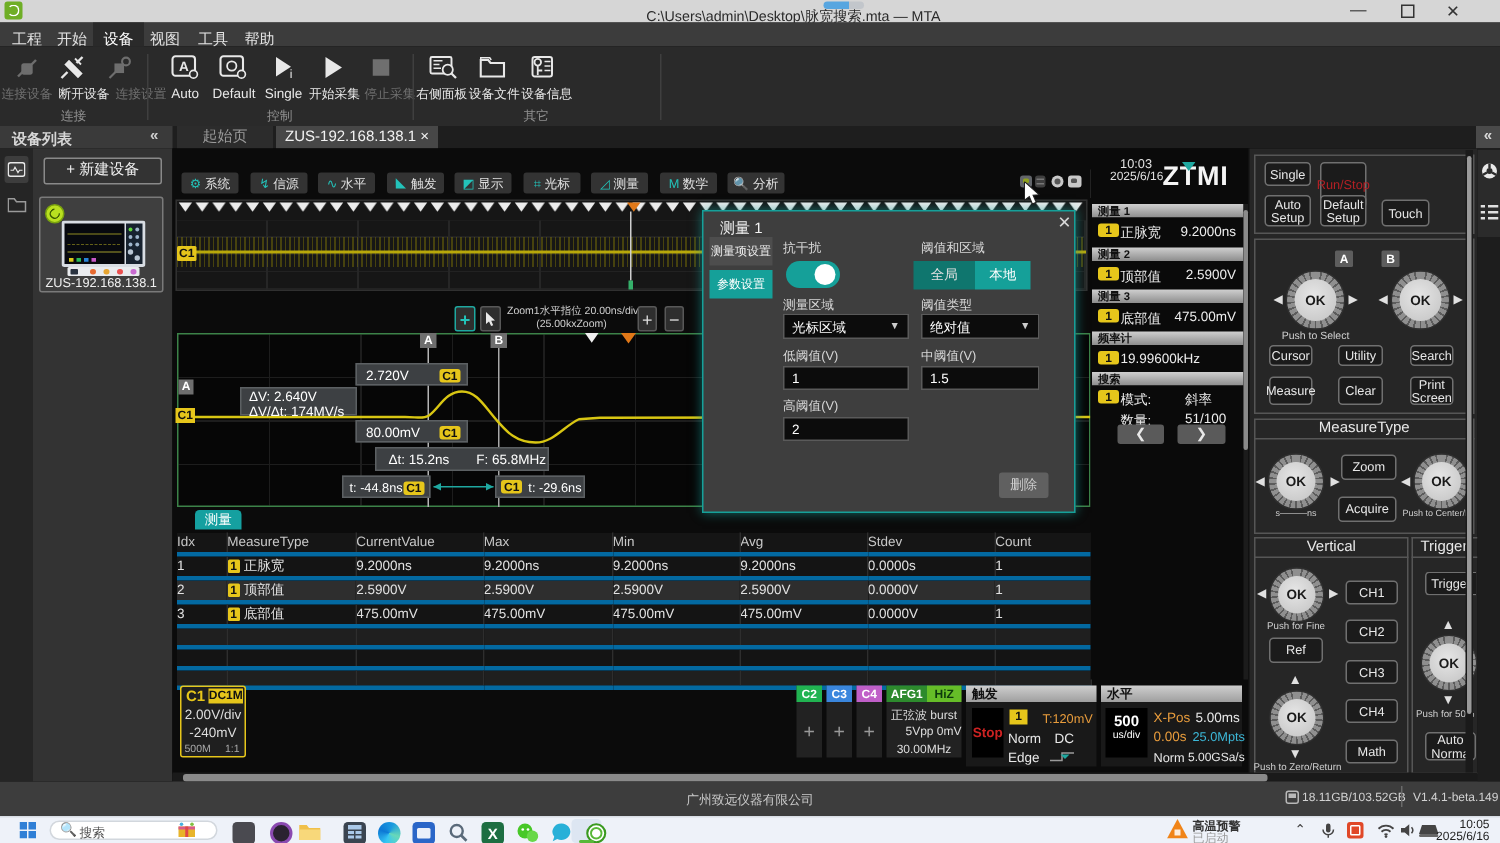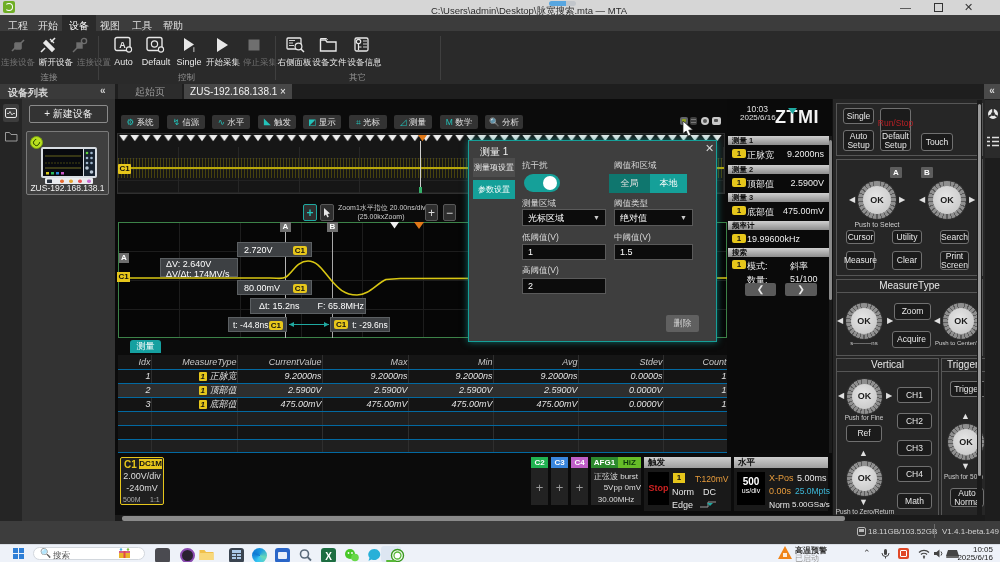--- a/index.html
+++ b/index.html
@@ -10,21 +10,21 @@
 .knob .in{position:absolute;left:13%;top:13%;width:74%;height:74%;border-radius:50%;background:radial-gradient(circle at 45% 40%,#e6e6e6,#c2c2c2);display:flex;align-items:center;justify-content:center;color:#1a1a1a;font-size:9px;font-weight:bold;}
 .arr{position:absolute;color:#e0e0e0;font-size:8px;line-height:1;}
 .co{position:absolute;background:#3d4043;border:1px solid #5c6063;color:#fff;font-size:9px;display:flex;align-items:center;box-sizing:border-box;}
 .c1b{display:inline-block;background:#e6c61b;color:#111;border-radius:2px;font-size:8px;font-weight:bold;padding:0px 2px;line-height:9px;}
 .shead{position:absolute;left:728px;width:101px;height:9px;background:linear-gradient(#cfcfcf,#8d8d8d);color:#111;font-size:7.5px;font-weight:bold;padding-left:4px;line-height:9px;box-sizing:border-box;}
 .srow{position:absolute;left:728px;width:101px;background:#0a0a0a;color:#ededed;font-size:9px;}
 .tick-btn{position:absolute;background:#2e2e2e;border:1px solid #585858;border-radius:2px;color:#ddd;display:flex;align-items:center;justify-content:center;box-sizing:border-box;}
 .lbl{position:absolute;color:#d8d8d8;font-size:8.5px;}
 .inp{position:absolute;background:#0c0c0c;border:1px solid #5a5a5a;color:#fff;font-size:9px;line-height:15px;padding-left:5px;box-sizing:border-box;}
 .tb-ic{display:inline-block;width:15px;height:15px;border-radius:3px;margin:0 5.5px;vertical-align:middle;}
-.tc{border-right:1px solid #2e2e2e;border-bottom:1px solid #0369a1;text-align:right;padding:0;overflow:hidden;white-space:nowrap;font-style:italic;}
+.tc{border-right:1px solid #2e2e2e;border-bottom:3px solid #0369a1;text-align:left;padding:0;overflow:hidden;white-space:nowrap;}
 </style>
 </head>
 <body>
 <div id="root">
 
 <div class="ab" style="left:0;top:0;width:1000px;height:15px;background:#d6d6d6;"></div>
 <div class="ab" style="left:3px;top:1px;width:12px;height:12px;background:#6fae26;border-radius:2px;"></div>
 <div class="ab" style="left:5px;top:3px;width:8px;height:8px;border:1.5px solid #fff;border-radius:50%;border-left-color:transparent;box-sizing:border-box;"></div>
 <div class="ab" style="left:549px;top:1px;width:27px;height:5px;border-radius:3px;background:linear-gradient(90deg,#58a6e0 0 62%,#c2c6cb 62%);"></div>
 <div class="ab" style="left:29px;top:5px;width:1000px;text-align:center;font-size:9.5px;color:#2a2a2a;">C:\Users\admin\Desktop\脉宽搜索.mta — MTA</div>
@@ -546,20 +546,21 @@
 <div class="lbl" style="left:53px;top:91px;">低阈值(V)</div>
 <div class="inp" style="left:53px;top:103px;width:84px;height:16px;">1</div>
 <div class="lbl" style="left:145px;top:91px;">中阈值(V)</div>
 <div class="inp" style="left:145px;top:103px;width:79px;height:16px;">1.5</div>
 <div class="lbl" style="left:53px;top:124px;">高阈值(V)</div>
 <div class="inp" style="left:53px;top:137px;width:84px;height:16px;">2</div>
 <div class="ab" style="left:197px;top:174px;width:33px;height:17px;background:#606060;border-radius:2px;color:#cfcfcf;font-size:9px;text-align:center;line-height:17px;">删除</div>
 </div>
 
 <div class="ab" style="left:0;top:521px;width:1000px;height:23px;background:#3d3d3d;"></div>
+<div class="ab" style="left:0;top:528px;width:1000px;text-align:center;font-size:8.5px;color:#c9c9c9;">广州致远仪器有限公司</div>
 <div class="ab" style="left:857px;top:527px;width:9px;height:9px;border:1px solid #b8b8b8;border-radius:2px;box-sizing:border-box;"></div>
 <div class="ab" style="left:859px;top:529px;width:5px;height:3px;background:#b8b8b8;"></div>
 <div class="ab" style="left:868px;top:527px;font-size:8px;color:#d2d2d2;">18.11GB/103.52GB</div>
 <div class="ab" style="left:934px;top:524px;width:1px;height:14px;background:#6a6a6a;"></div>
 <div class="ab" style="left:942px;top:527px;font-size:8px;color:#d2d2d2;">V1.4.1-beta.149</div>
 
 <div class="ab" style="left:0;top:544px;width:1000px;height:18px;background:#eef2f9;border-top:1px solid #d9dee5;box-sizing:border-box;"></div>
 <svg class="ab" style="left:13px;top:548px;" width="11" height="11" viewBox="0 0 11 11">
       <rect x="0" y="0" width="5" height="5" fill="#2f7fd6"></rect>
       <rect x="6" y="0" width="5" height="5" fill="#2f7fd6"></rect>

